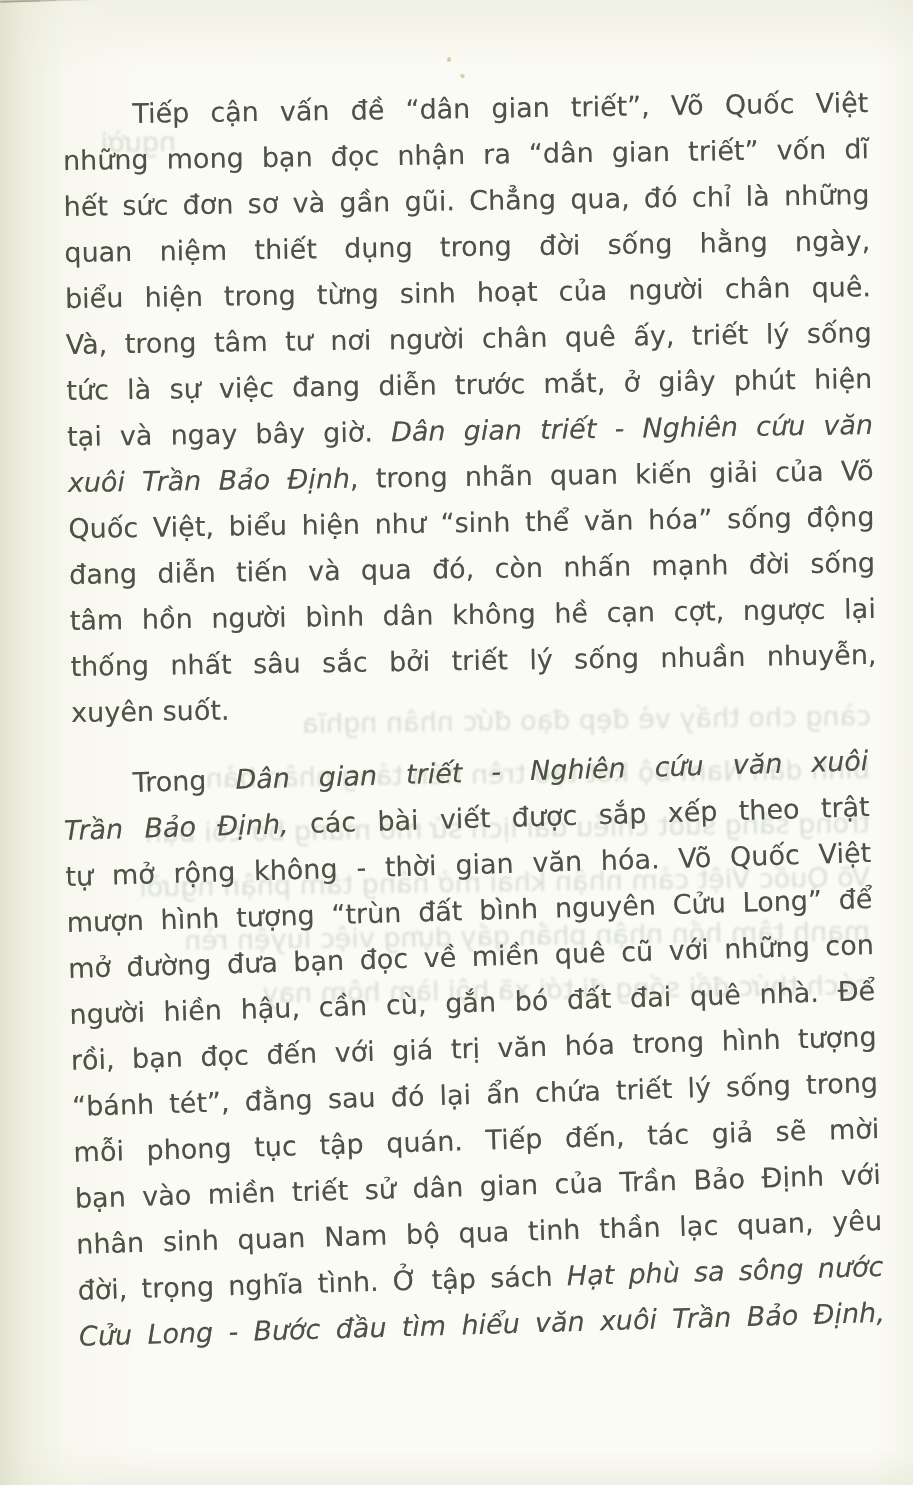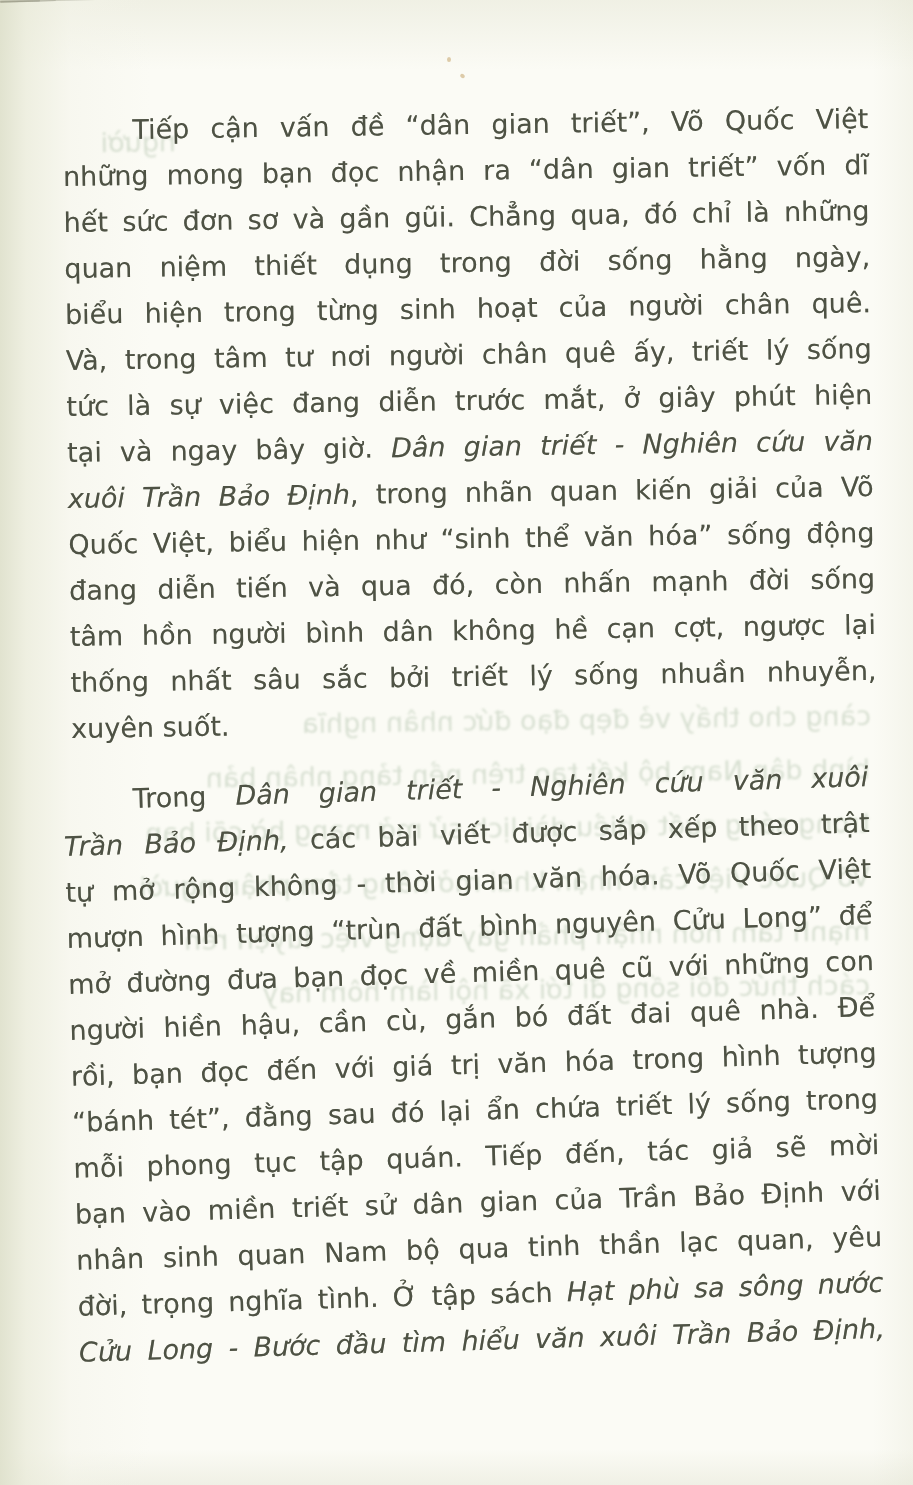--- a/index.html
+++ b/index.html
@@ -8,21 +8,21 @@
     font-family:"DejaVu Sans","Liberation Sans",sans-serif;
     background:
       linear-gradient(to right, rgba(222,224,203,.9) 0px, rgba(234,235,218,.75) 26px, rgba(243,243,232,.45) 70px, rgba(252,252,247,0) 150px),
       linear-gradient(to bottom, rgba(226,227,208,.45) 0px, rgba(252,252,247,0) 70px),
       linear-gradient(to top, rgba(221,222,203,.38) 0px, rgba(252,252,247,0) 36px),
       linear-gradient(to left, rgba(228,229,211,.30) 0px, rgba(252,252,247,0) 40px),
       #fbfbf5;
   }
   .page{position:absolute;inset:0;}
   
-  .text-block{position:absolute;left:62px;top:108px;width:806px;}
+  .text-block{position:absolute;left:62px;top:92px;width:806px;}
   .para{transform-origin:0 0;}
   #para-0{transform:rotate(-0.85deg);}
   #para-1{margin-top:26px;transform:rotate(-1.7deg);}
   .line{
     font-size:27px;line-height:46px;color:var(--ink,#4e5244);
     text-align:justify;text-align-last:justify;
     text-shadow:0 0 .6px rgba(78,82,68,.45);
     white-space:normal;
   }
   .line.indent{padding-left:70px;}

